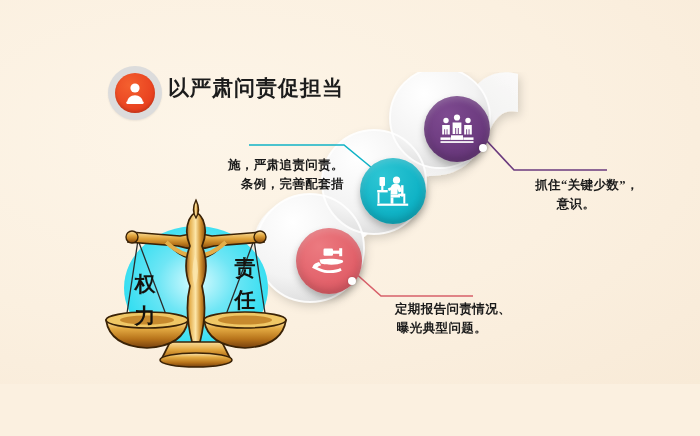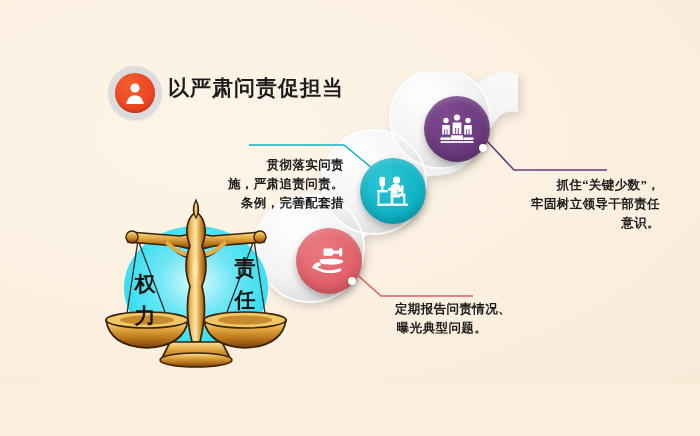--- a/index.html
+++ b/index.html
@@ -155,21 +155,21 @@
     left: 196px;
     top: 156px;
     width: 148px;
     text-align: right;
     text-indent: 22px;
   }
   #callout-purple {
     left: 492px;
     top: 176px;
     width: 168px;
-    text-align: right;
+    text-align: center;
     text-indent: 22px;
   }
   #callout-red {
     left: 356px;
     top: 300px;
     width: 172px;
     text-align: center;
     text-indent: 22px;
   }
 
@@ -335,28 +335,26 @@
             <path d="M3.2 21.3c0-4 3.5-7 7.8-7s7.8 3 7.8 7z"></path>
             <rect x="2.2" y="20.6" width="17.6" height="2.3" rx="1.1"></rect>
           </g>
         </svg>
       </div>
     </div>
     <div id="title-text">以严肃问责促担当</div>
   </div>
 
   <div class="callout" id="callout-teal">
-    <div>贯彻落实问责</div>
     <div style="text-indent:0">施，严肃追责问责。</div>
     <div style="text-indent:0">条例，完善配套措</div>
   </div>
 
   <div class="callout" id="callout-purple">
     <div>抓住“关键少数”，</div>
-    <div style="text-indent:0">牢固树立领导干部责任</div>
     <div style="text-indent:0">意识。</div>
   </div>
 
   <div class="callout" id="callout-red">
     <div>定期报告问责情况、</div>
     <div style="text-indent:0">曝光典型问题。</div>
   </div>
 
   <div id="scale-art">
     <svg width="200" height="186" viewBox="0 0 200 186" xmlns="http://www.w3.org/2000/svg">

